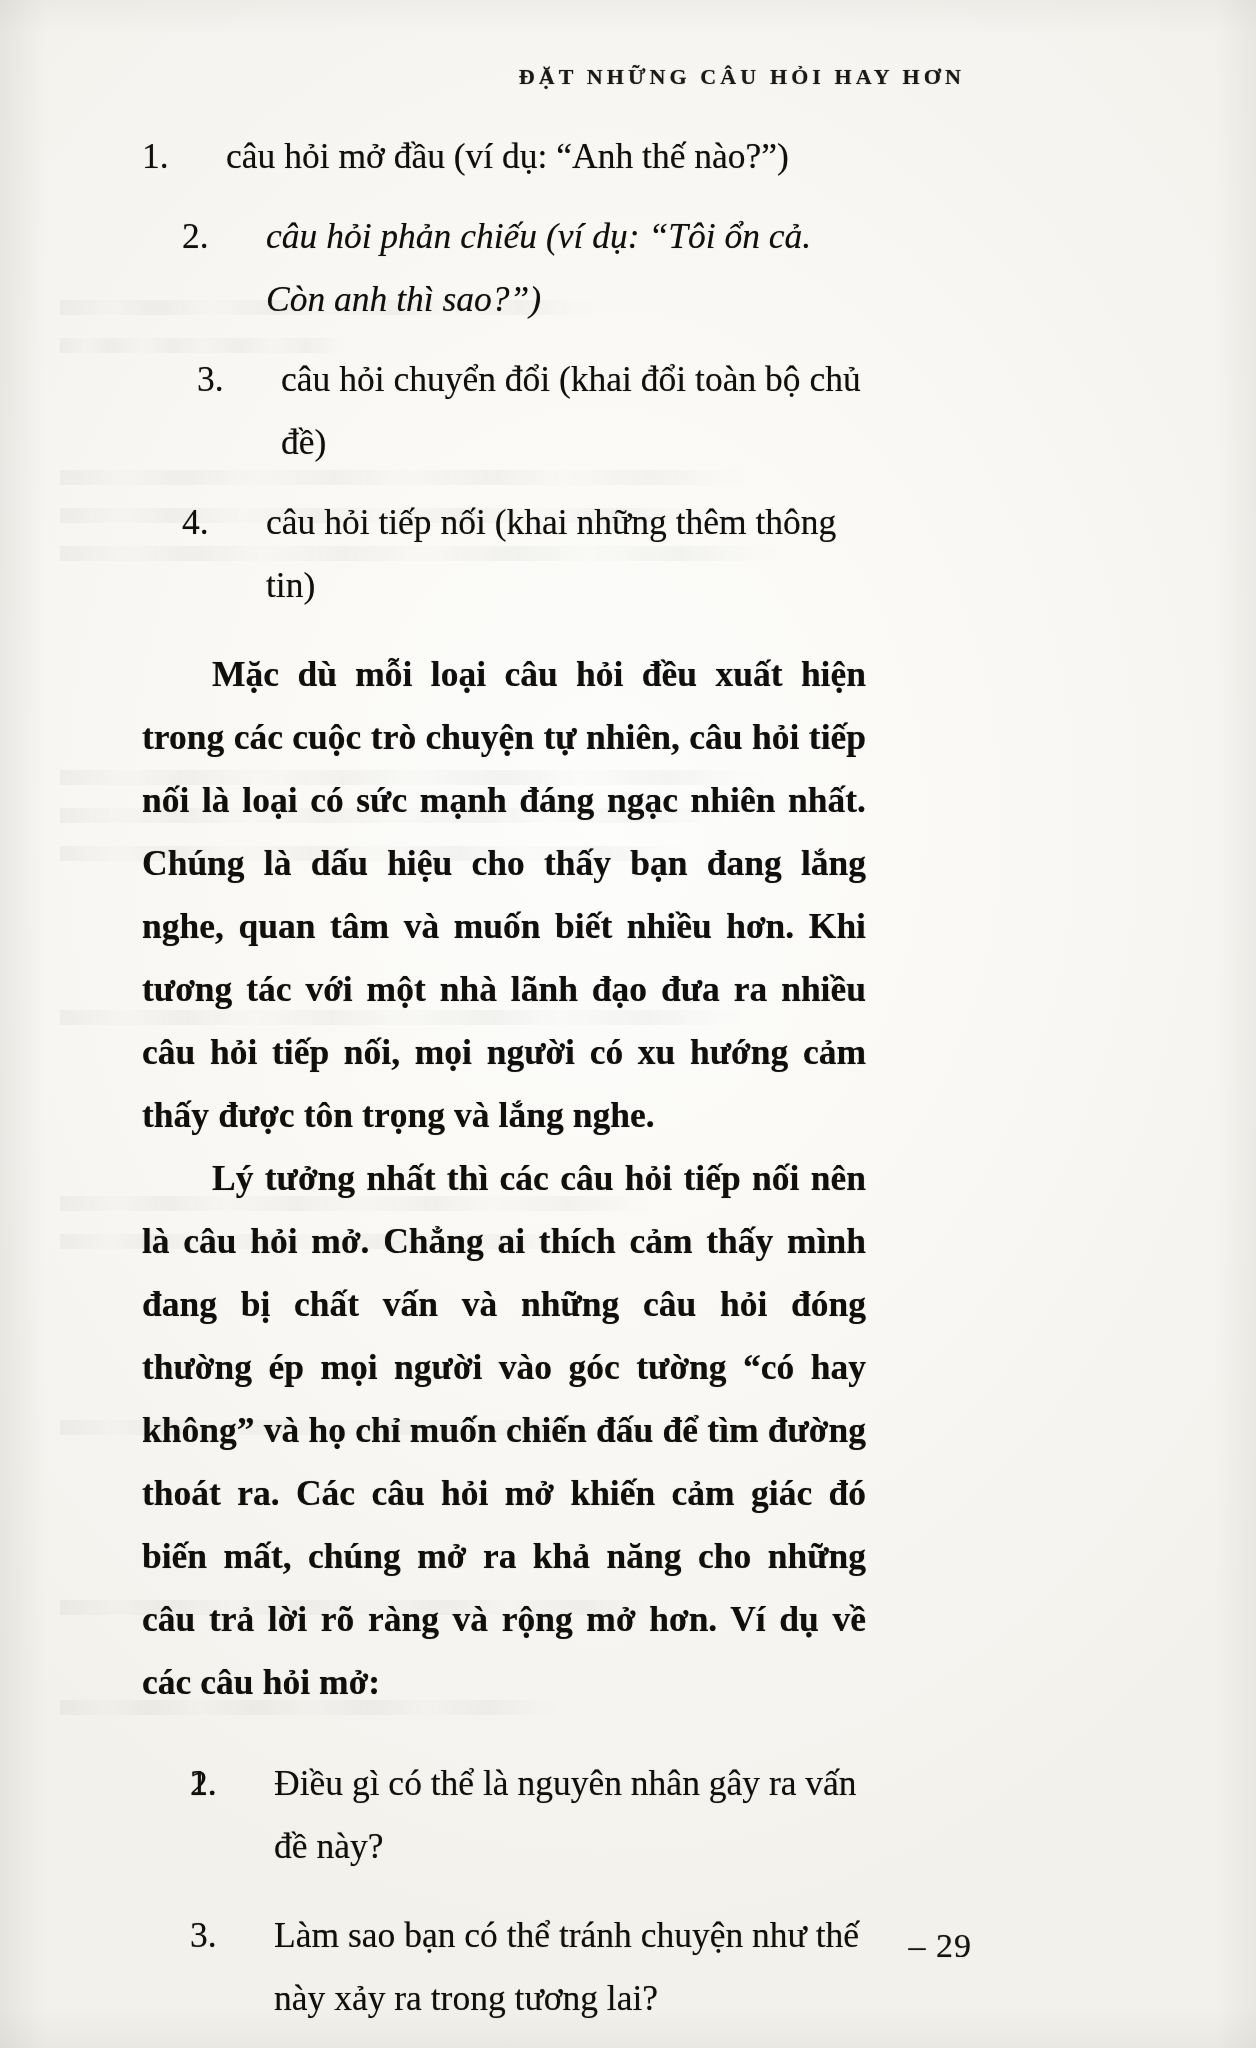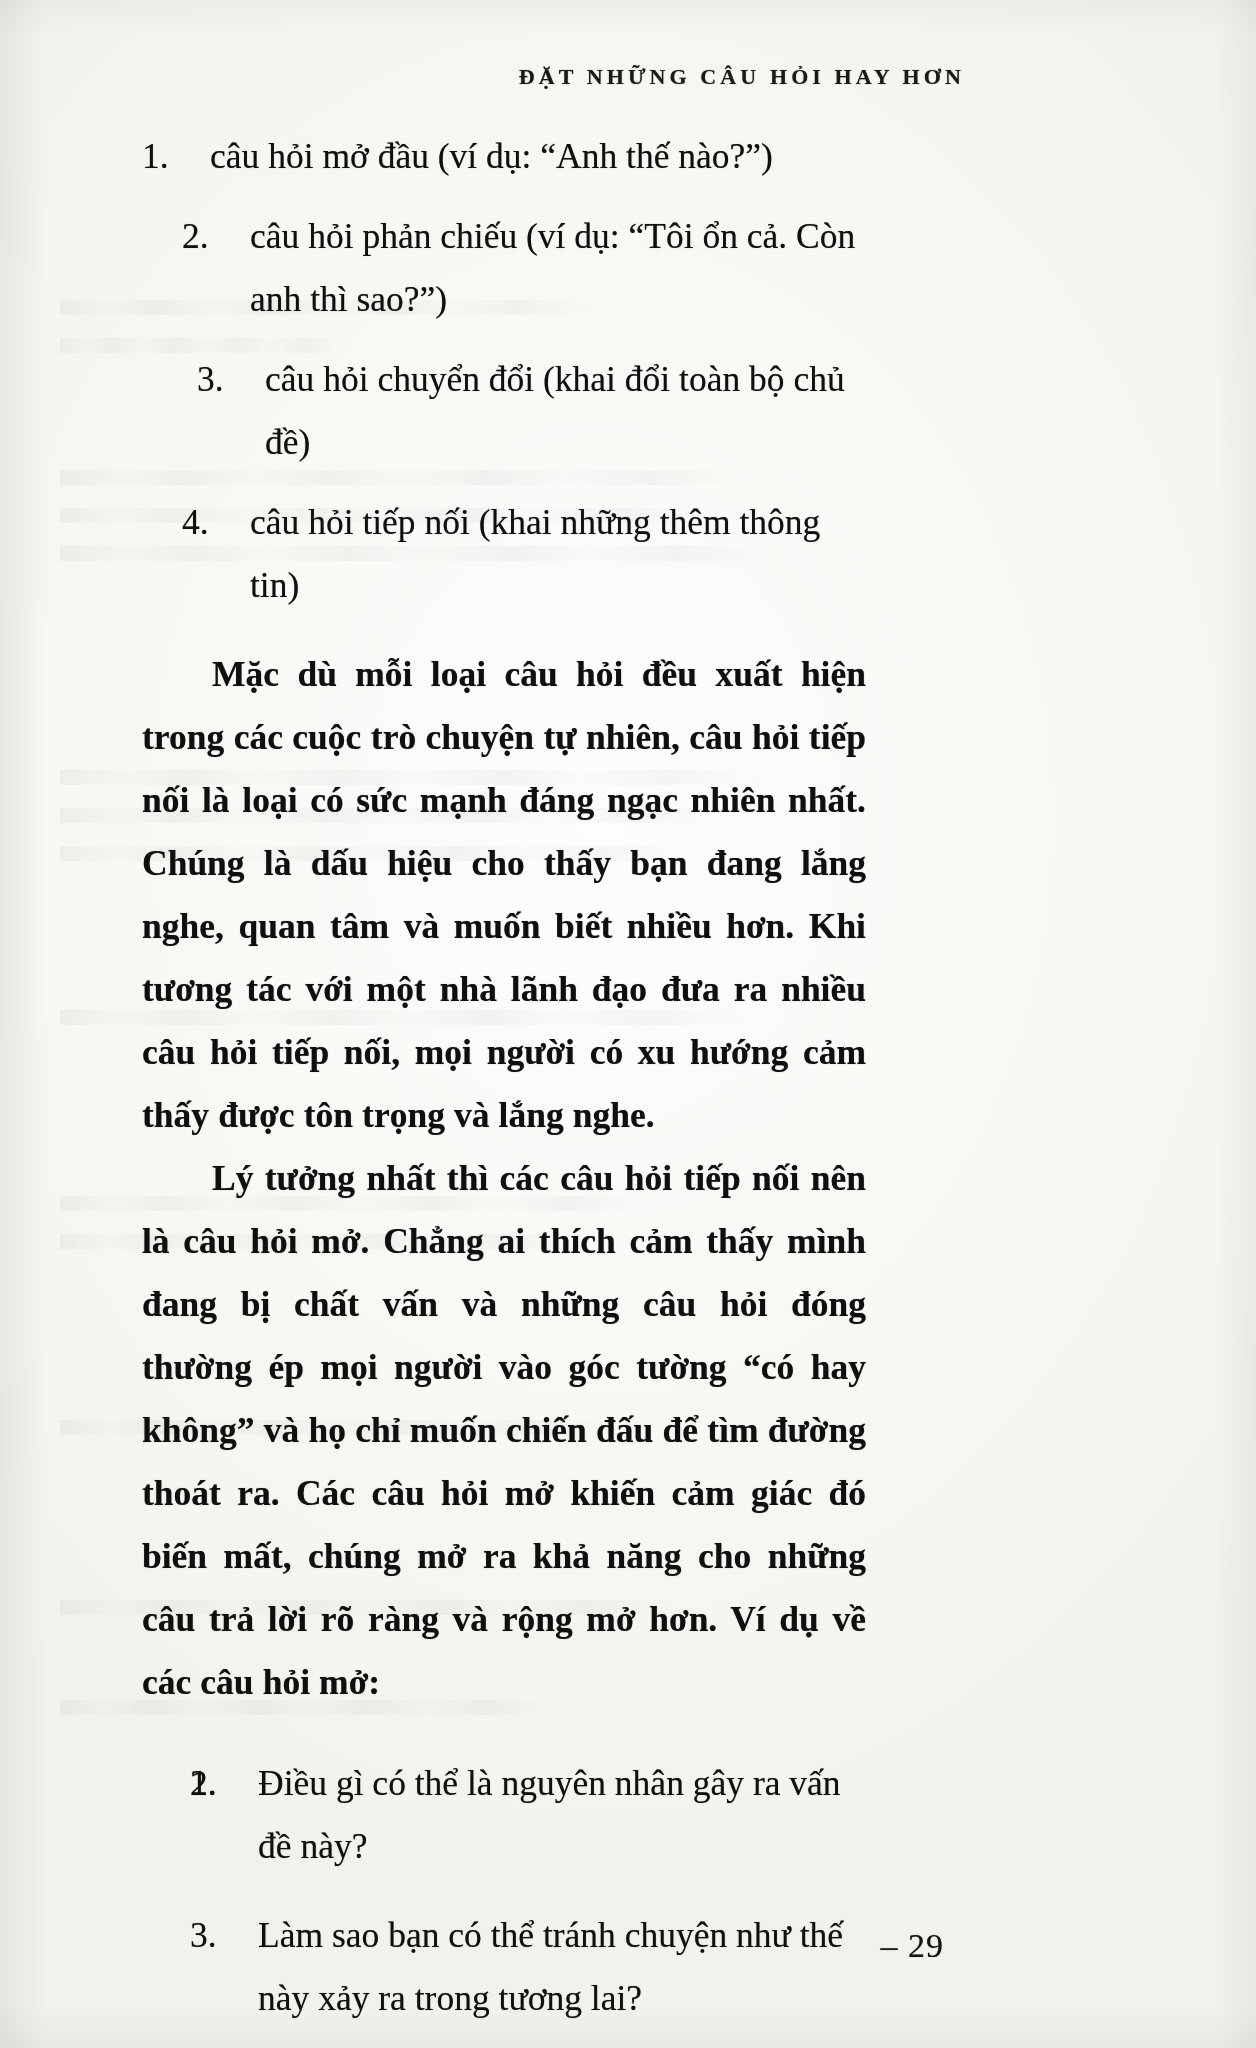--- a/index.html
+++ b/index.html
@@ -112,47 +112,47 @@
     padding-left: 68px;
     text-shadow: 0 0 .85px rgba(20,19,17,.5);
   }
   .numlist li .marker {
     position: absolute;
     left: 0;
     top: 0;
     width: 50px;
     text-align: left;
   }
-  .numlist li .itemtext { display: block; }
+  .numlist li .itemtext { display: block; margin-left: 16px; }
 
   
   .list-top { margin-top: 0; }
   .list-top li { margin-bottom: 17px; }
   .list-top li:nth-child(1) { margin-left: 0px; }
   .list-top li:nth-child(2) { margin-left: 40px; }
   .list-top li:nth-child(3) { margin-left: 55px; }
   .list-top li:nth-child(4) { margin-left: 40px; }
-  .list-top li:nth-child(2) .itemtext { max-width: 650px; }
+  .list-top li:nth-child(2) .itemtext { max-width: 650px; font-style: italic; }
   .list-top li:nth-child(4) { margin-bottom: 8px; }
 
   .list-bottom { margin-top: 28px; }
   .list-bottom li {
     margin-left: 48px;
     margin-bottom: 26px;
   }
   .list-bottom li .itemtext { max-width: 660px; }
 
   .gap-after-top { height: 18px; }
   .gap-before-bottom { height: 10px; }
 
   
   .folio {
     position: absolute;
     bottom: 83px;
-    right: 160px;
+    right: 132px;
     font-size: 34px;
     letter-spacing: 1px;
     color: #14130f;
     text-shadow: 0 0 .9px rgba(20,19,17,.5);
   }
 </style>
 </head>
 <body>
 
 <div class="page"></div>

